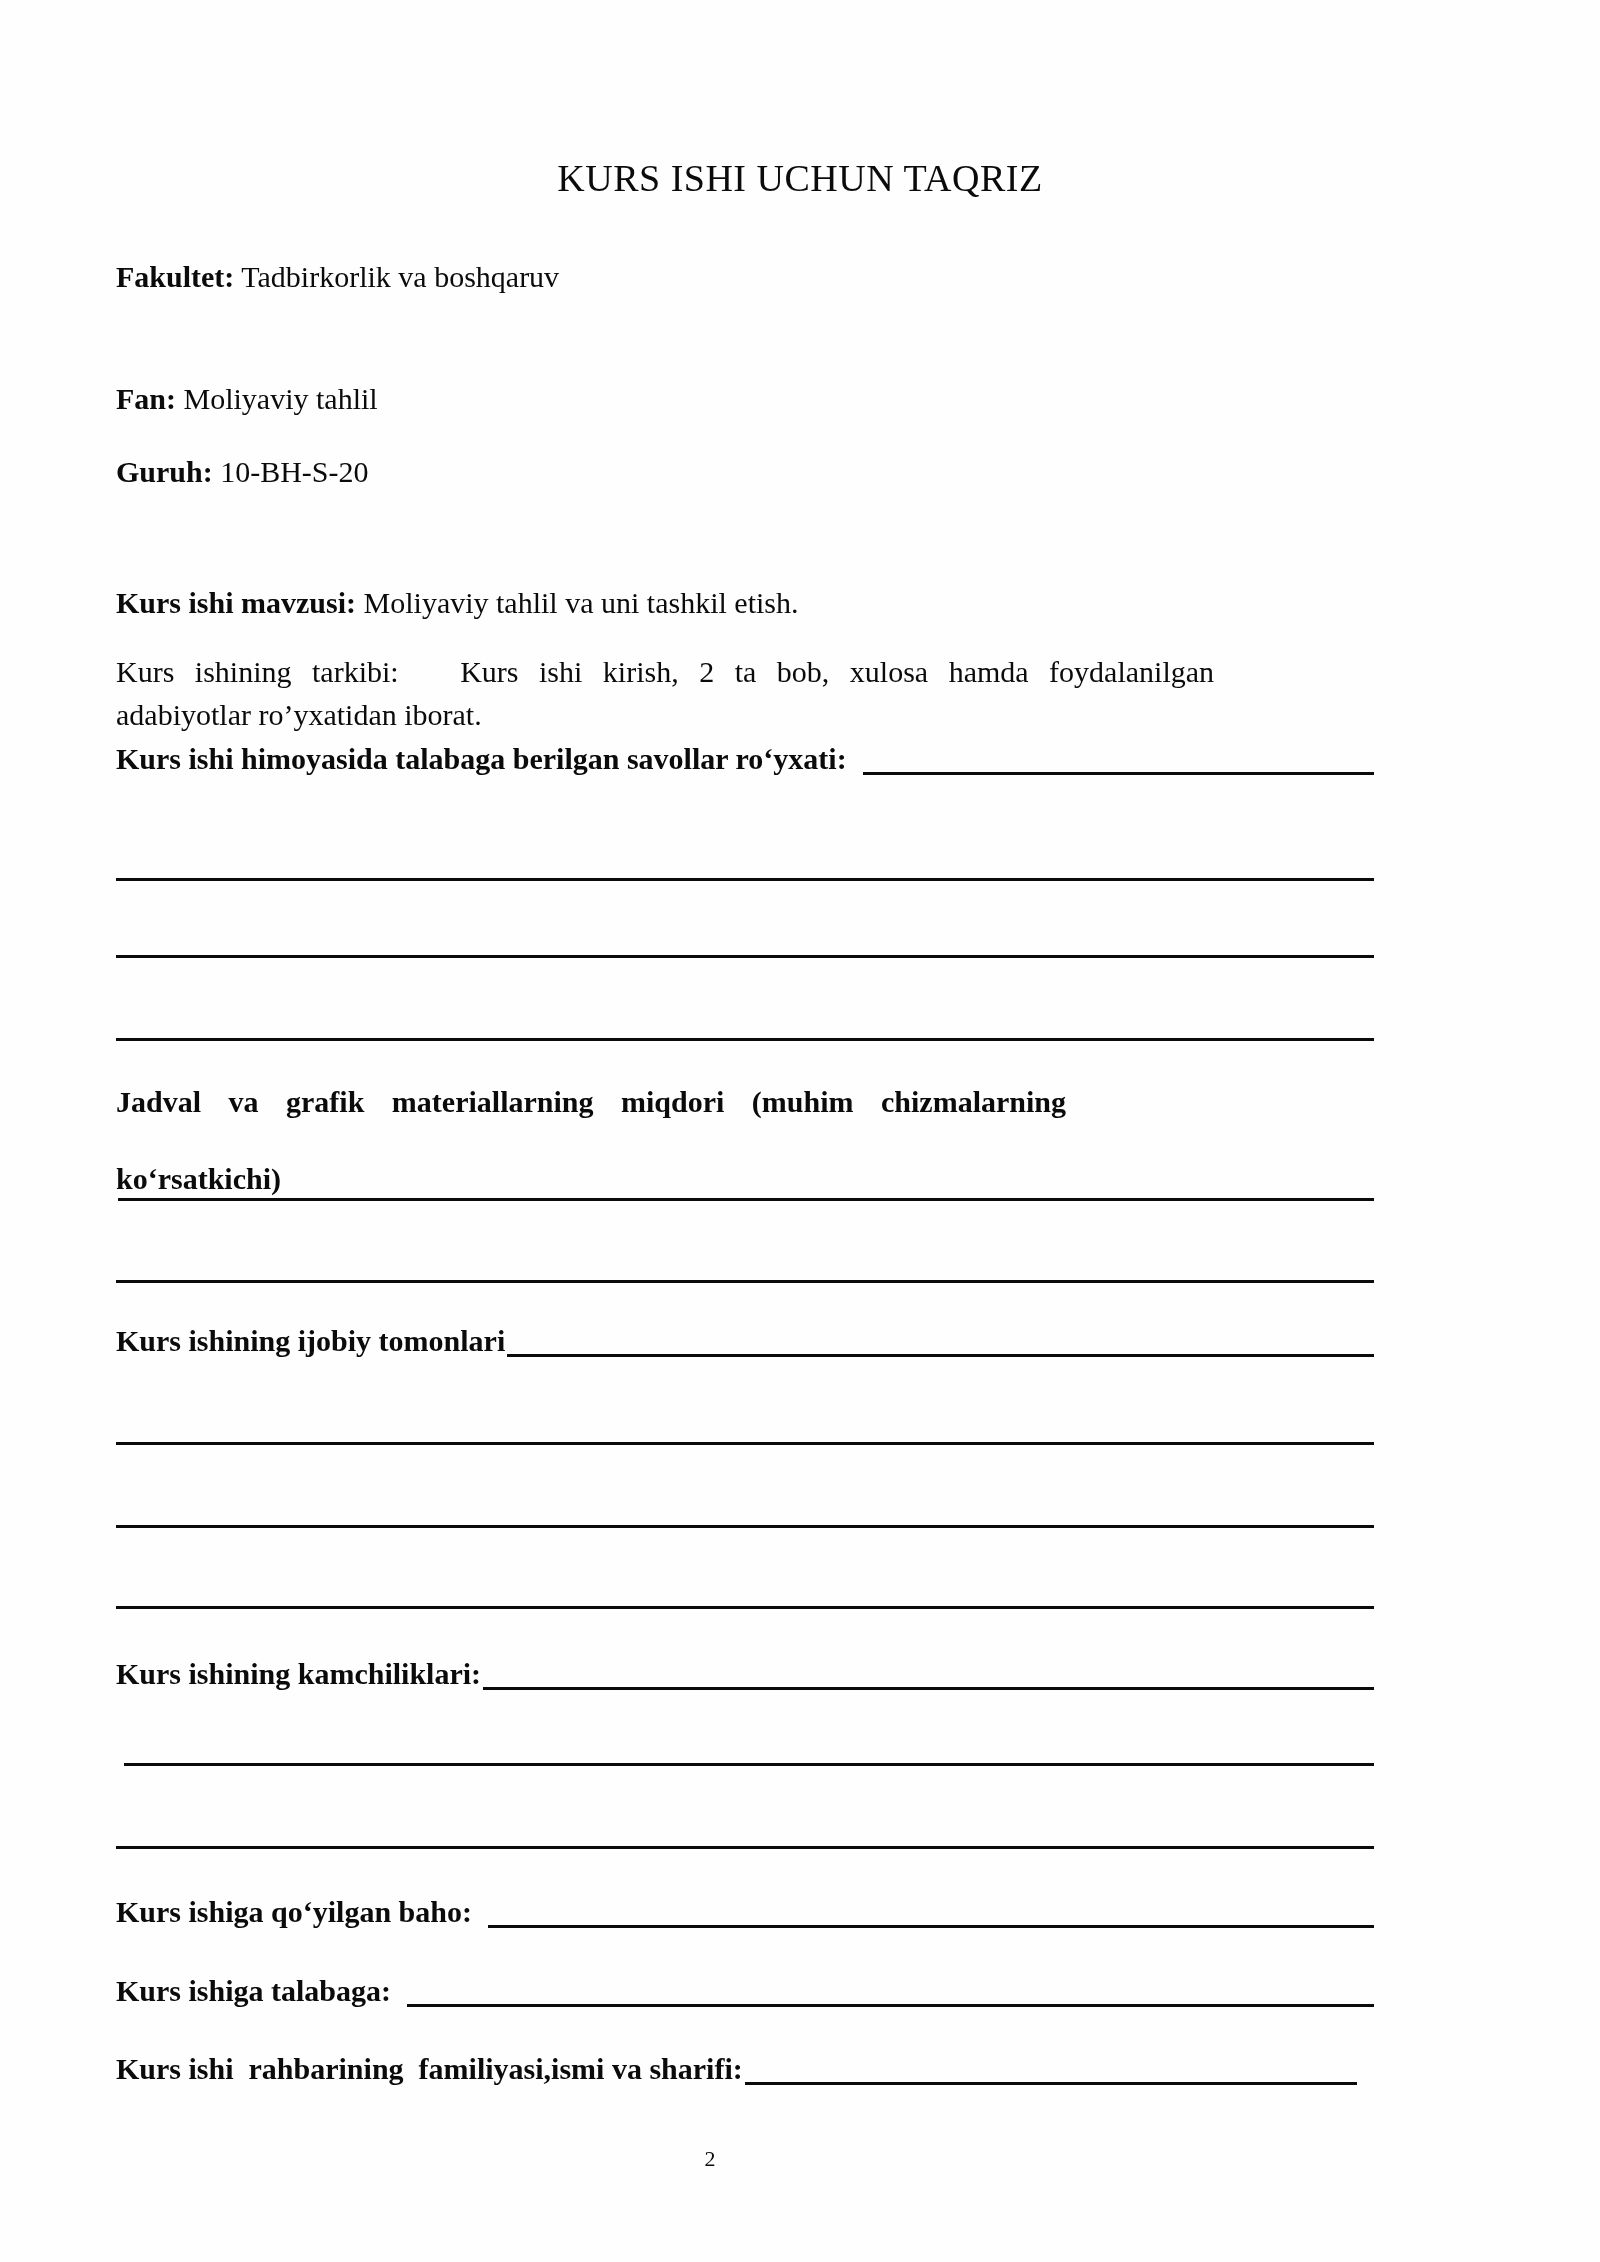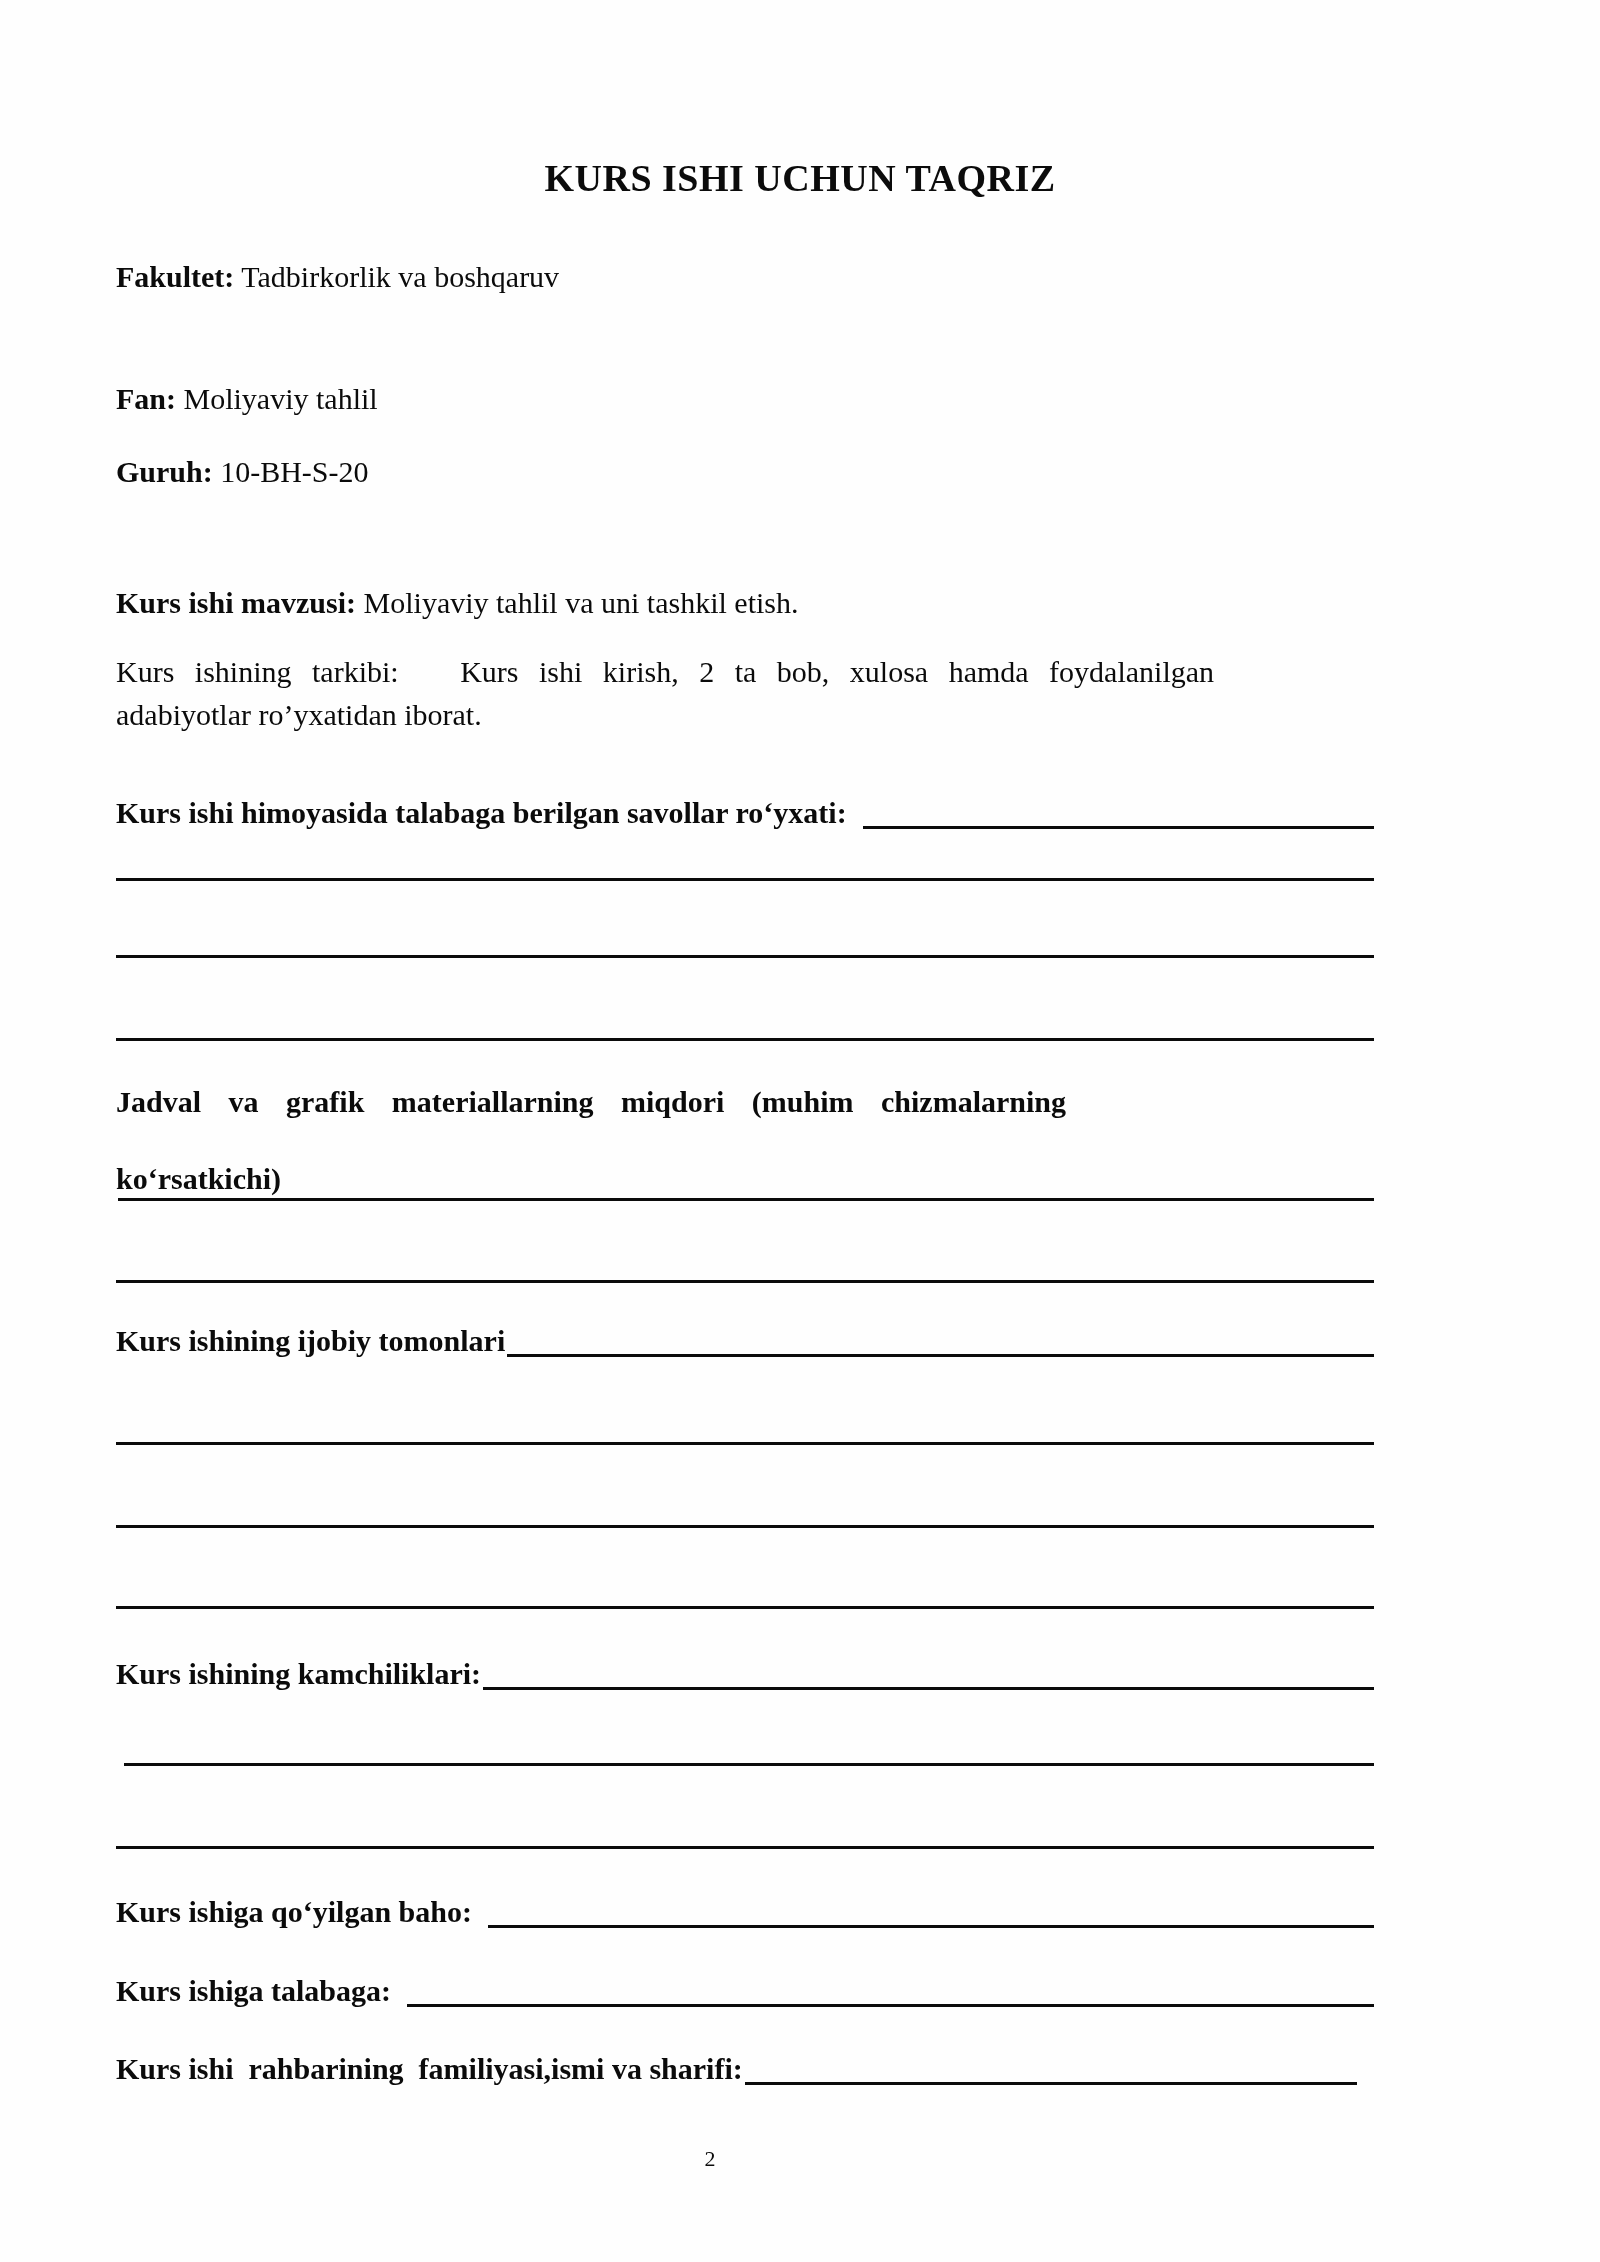--- a/index.html
+++ b/index.html
@@ -25,21 +25,21 @@
     white-space: nowrap;
   }
   .b { font-weight: bold; }
   .title {
     position: absolute;
     left: 0;
     width: 1600px;
     text-align: center;
     font-size: 38px;
     line-height: 46px;
-    font-weight: bold;
+    font-weight: normal;
     letter-spacing: 0.5px;
   }
   
   .fill { display: flex; align-items: stretch; }
   .fill .lbl { flex: 0 0 auto; }
   .fill .line {
     flex: 1 1 auto;
     border-bottom: 3px solid #0b0b0b;
     margin-bottom: 3px;
   }
@@ -99,21 +99,21 @@
   <div class="row" style="top:584px;">
     <span class="b">Kurs ishi mavzusi:</span>
     <span>Moliyaviy tahlil va uni tashkil etish.</span>
   </div>
 
   <div class="para" style="top:650px;">
     <div class="pl1">Kurs ishining tarkibi:&nbsp;&nbsp; Kurs ishi kirish, 2 ta bob, xulosa hamda&nbsp;foydalanilgan</div>
     <div class="pl2">adabiyotlar ro’yxatidan iborat.</div>
   </div>
 
-  <div class="row fill gap-s" style="top:794px;">
+  <div class="row fill gap-s" style="top:740px;">
     <span class="lbl b">Kurs ishi himoyasida talabaga berilgan savollar ro‘yxati:</span>
     <span class="line"></span>
   </div>
 
   <div class="rule" style="top:878px;"></div>
   <div class="rule" style="top:955px;"></div>
   <div class="rule" style="top:1038px;"></div>
 
   <div class="row b wide-words" style="top:1083px;">Jadval va grafik materiallarning miqdori (muhim chizmalarning</div>
 

